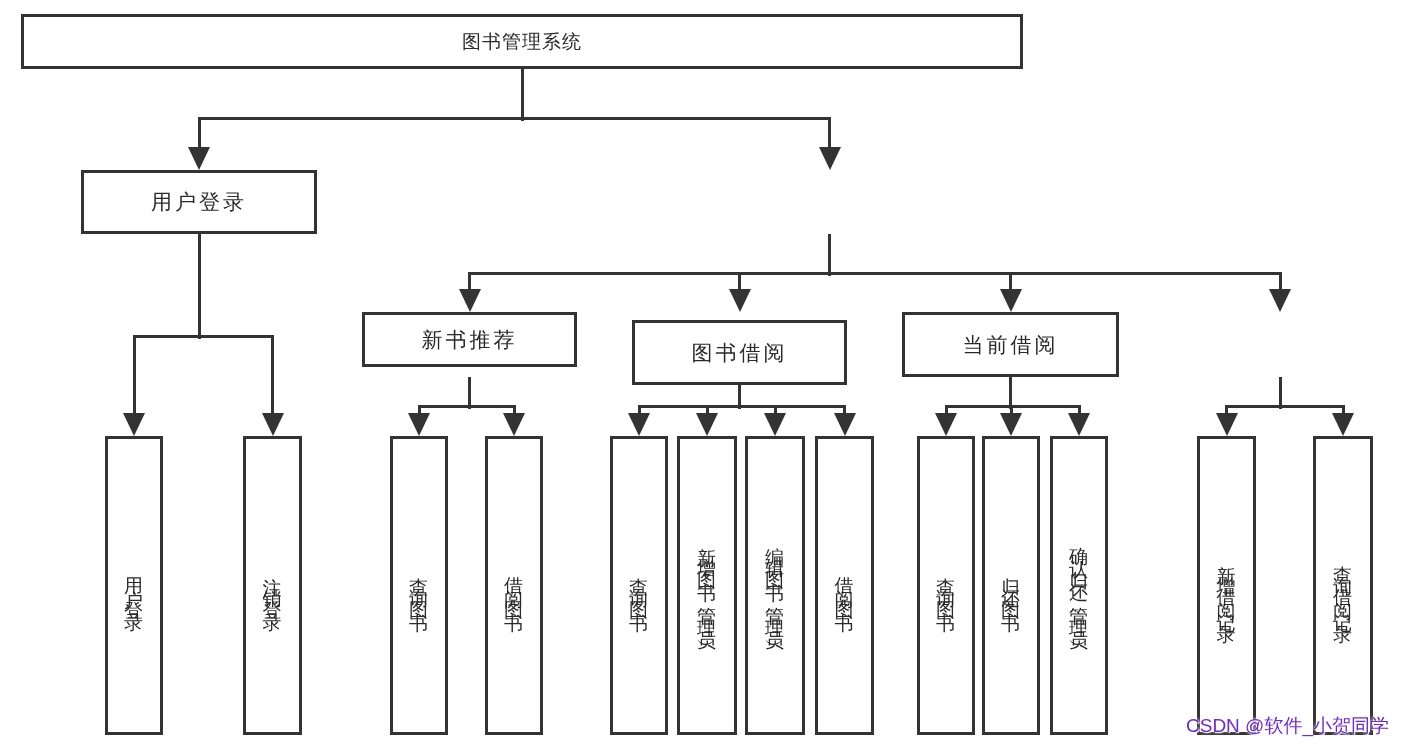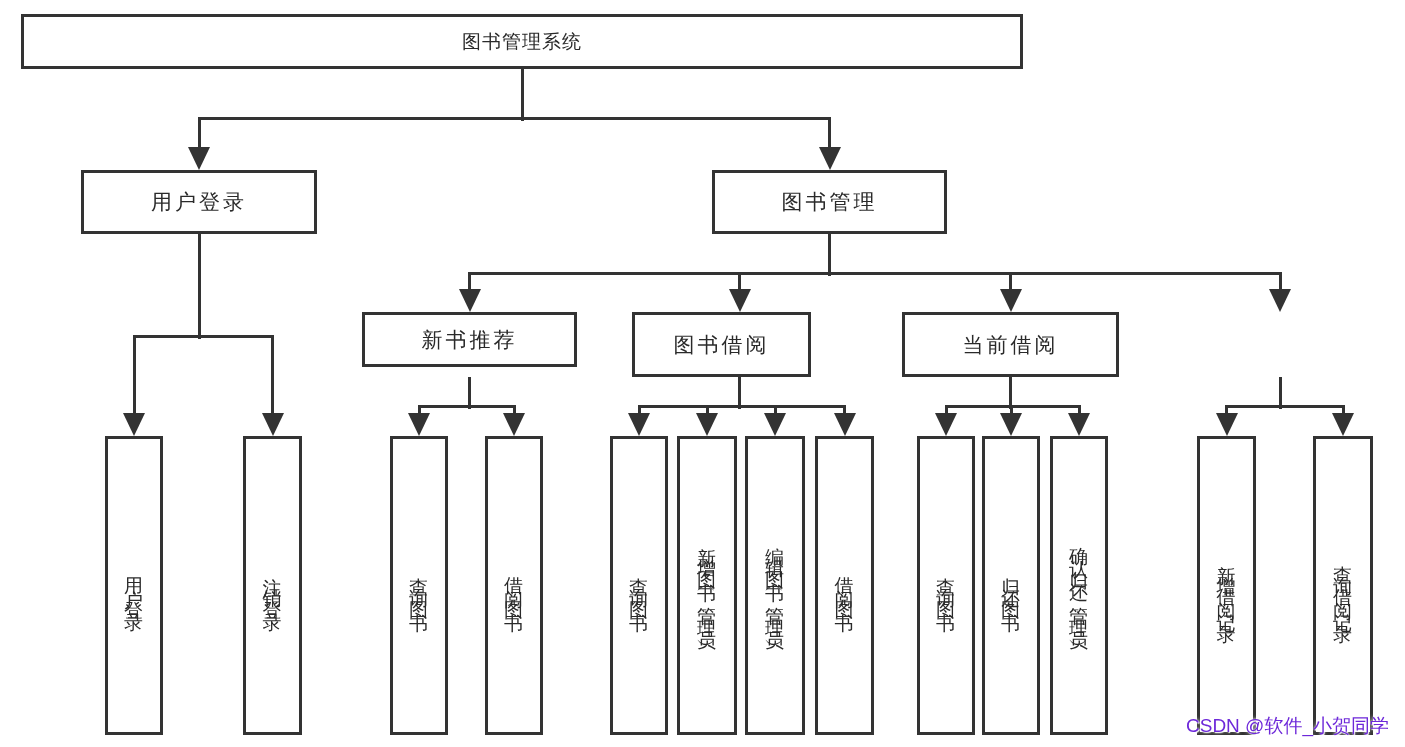--- a/index.html
+++ b/index.html
@@ -124,24 +124,23 @@
       <div class="ahead" style="left: 1068px; top: 413px;"></div>
       <div class="line" style="left: 1225px; top: 406px; width: 3px; height: 12px;"></div>
       <div class="ahead" style="left: 1215.5px; top: 413px;"></div>
       <div class="line" style="left: 1341.5px; top: 406px; width: 3px; height: 12px;"></div>
       <div class="ahead" style="left: 1332px; top: 413px;"></div>
     </div>
 
   <div class="box hbox rootbox" style="left:21px;top:14px;width:1002px;height:55px">图书管理系统</div>
 
   <div class="box hbox" style="left:81px;top:170px;width:236px;height:64px">用户登录</div>
-  <div class="box hbox" style="left:712px;top:170px;width:235px;height:64px">图书管理</div>
 
   <div class="box hbox" style="left:362px;top:312px;width:215px;height:55px">新书推荐</div>
-  <div class="box hbox" style="left:632px;top:312px;width:179px;height:65px">图书借阅</div>
+  <div class="box hbox" style="left:632px;top:320px;width:215px;height:65px">图书借阅</div>
   <div class="box hbox" style="left:902px;top:312px;width:217px;height:65px">当前借阅</div>
 
   <div class="box vbox" style="left:105px;top:436px;width:58px;height:299px">用户登录</div>
   <div class="box vbox" style="left:243px;top:436px;width:59px;height:299px">注销登录</div>
 
   <div class="box vbox" style="left:390px;top:436px;width:58px;height:299px">查询图书</div>
   <div class="box vbox" style="left:485px;top:436px;width:58px;height:299px">借阅图书</div>
 
   <div class="box vbox" style="left:610px;top:436px;width:58px;height:299px">查询图书</div>
   <div class="box vbox" style="left:677px;top:436px;width:60px;height:299px">新增图书（管理员）</div>

